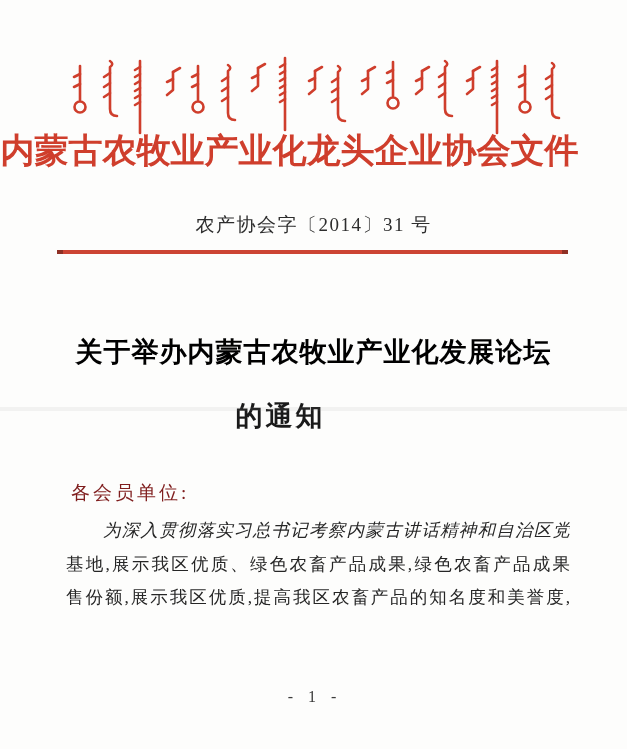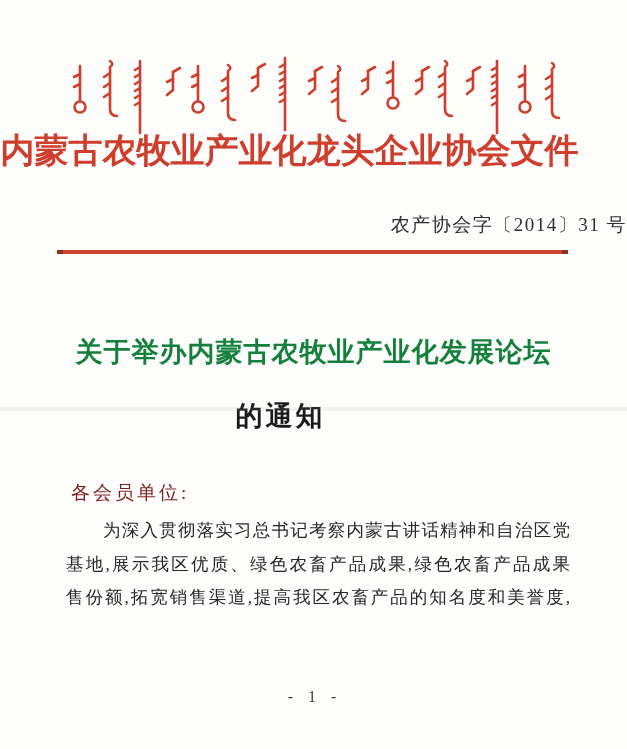--- a/index.html
+++ b/index.html
@@ -29,21 +29,21 @@
     font-weight: bold;
     color: #cf3e2c;
     letter-spacing: 0px;
     white-space: nowrap;
   }
   .doc-number {
     position: absolute;
     left: 0;
     top: 212px;
     width: 627px;
-    text-align: right;
+    text-align: center;
     font-size: 19px;
     color: #2d2d2d;
     letter-spacing: 1.5px;
   }
   .red-rule {
     position: absolute;
     left: 57px;
     top: 250px;
     width: 511px;
     height: 4px;
@@ -58,21 +58,21 @@
     background: rgba(150,150,150,0.10);
   }
   .title-1 {
     position: absolute;
     left: 0;
     top: 334px;
     width: 627px;
     text-align: center;
     font-size: 27px;
     font-weight: bold;
-    color: #15803d;
+    color: #000000;
     letter-spacing: 1px;
     white-space: nowrap;
   }
   .title-2 {
     position: absolute;
     left: 0;
     top: 398px;
     width: 561px;
     text-align: center;
     font-size: 27px;
@@ -98,21 +98,21 @@
     color: #262626;
   }
   .pline {
     height: 33.5px;
     line-height: 33.5px;
     text-align: justify;
     text-align-last: justify;
     text-justify: inter-character;
     overflow: hidden;
   }
-  .pline.indent { text-indent: 37px; }
+  .pline.indent { text-indent: 37px; font-style: italic; }
   .footer {
     position: absolute;
     left: 0;
     top: 688px;
     width: 627px;
     text-align: center;
     font-size: 16px;
     color: #3b3b3b;
     letter-spacing: 3px;
     word-spacing: 5px;
@@ -181,18 +181,18 @@
   <div class="title-1">关于举办内蒙古农牧业产业化发展论坛</div>
   <div class="title-2">的通知</div>
 
   <div class="scan-artifact"></div>
 
   <div class="salutation">各会员单位:</div>
 
   <div class="para">
     <div class="pline indent">为深入贯彻落实习总书记考察内蒙古讲话精神和自治区党</div>
     <div class="pline">基地,展示我区优质、绿色农畜产品成果,绿色农畜产品成果</div>
-    <div class="pline">售份额,拓宽销售渠道,提高我区农畜产品的知名度和美誉度,</div>
+    <div class="pline">售份额,展示我区优质,提高我区农畜产品的知名度和美誉度,</div>
   </div>
 
   <div class="footer">- 1 -</div>
 
 </div>
 
 </body></html>

